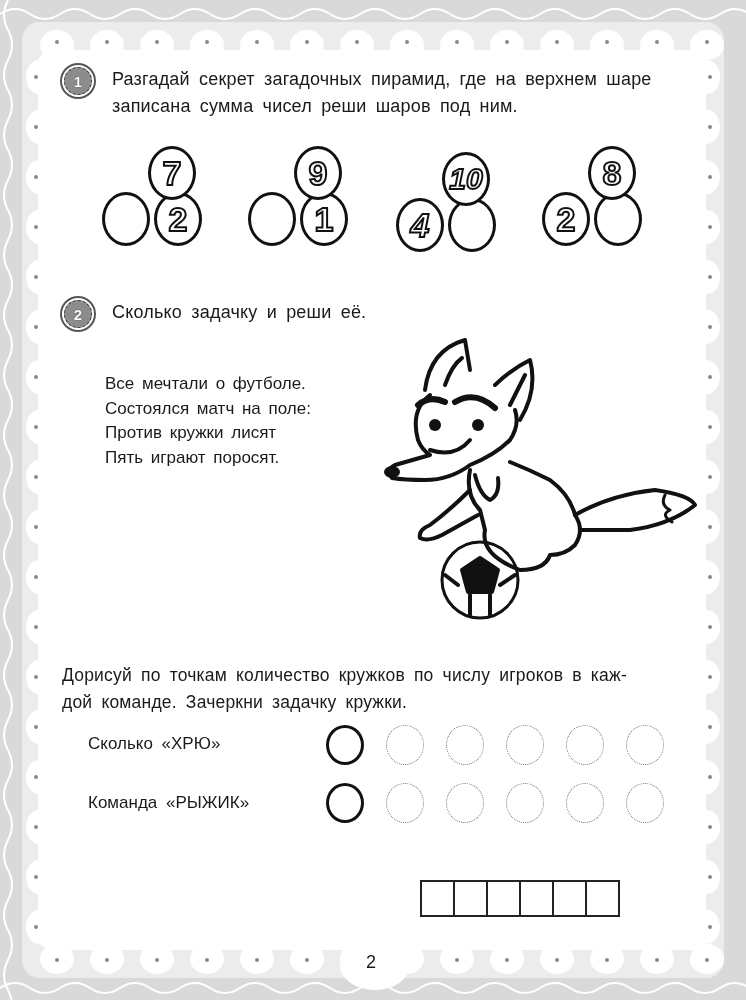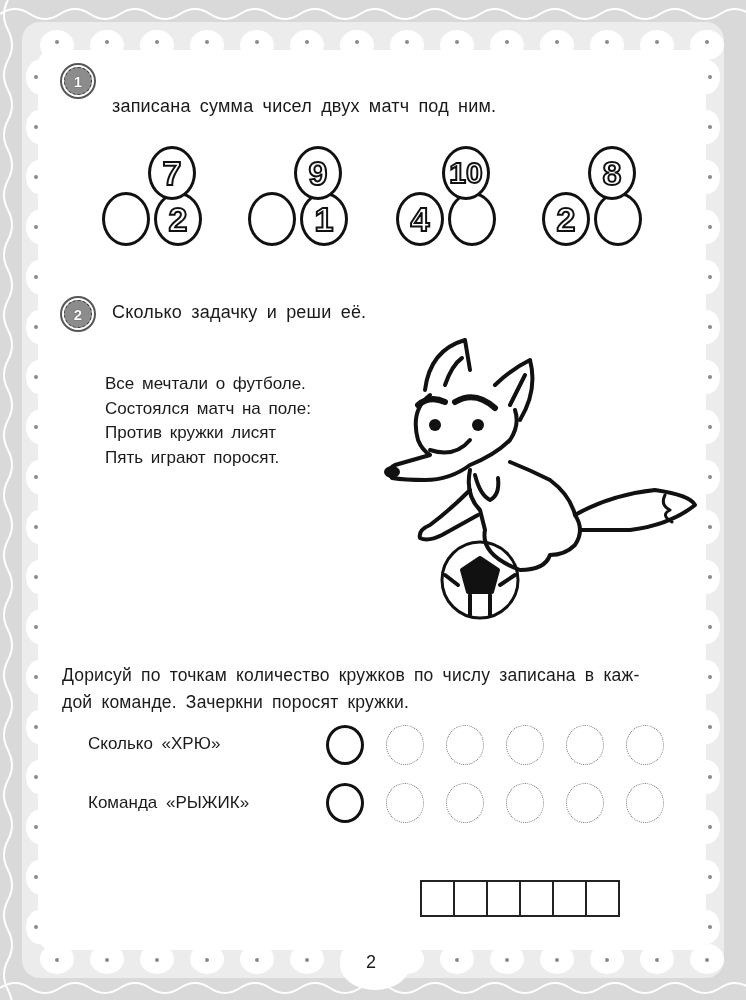--- a/index.html
+++ b/index.html
@@ -207,35 +207,35 @@
     <div class="scallop" style="left: 694px; top: 860px; width: 26px; height: 34px;"></div>
     <div class="dot" style="left: 708px; top: 875px;"></div>
     <div class="scallop" style="left: 26px; top: 910px; width: 26px; height: 34px;"></div>
     <div class="dot" style="left: 34px; top: 925px;"></div>
     <div class="scallop" style="left: 694px; top: 910px; width: 26px; height: 34px;"></div>
     <div class="dot" style="left: 708px; top: 925px;"></div>
   </div>
 
 <div class="badge" style="left:64px;top:67px;">1</div>
 <div class="task-text" style="left:112px;top:66px;width:590px;text-align:justify;">
-  <br>
-  <span>записана сумма чисел двух матч под ним.</span>
+  <span>Разгадай секрет загадочных пирамид, где на верхнем шаре</span><br>
+  <span>записана сумма чисел реши шаров под ним.</span>
 </div>
 
 <div class="pyr" style="left:102px;top:146px;">
   <div class="ball top">7</div>
   <div class="ball bl"></div>
   <div class="ball br">2</div>
 </div>
 <div class="pyr" style="left:248px;top:146px;">
   <div class="ball top">9</div>
   <div class="ball bl"></div>
   <div class="ball br">1</div>
 </div>
-<div class="pyr" style="left:396px;top:146px;">
+<div class="pyr" style="left:396px;top:152px;font-style:italic;">
   <div class="ball top" style="font-size:30px;">10</div>
   <div class="ball bl">4</div>
   <div class="ball br"></div>
 </div>
 <div class="pyr" style="left:542px;top:146px;">
   <div class="ball top">8</div>
   <div class="ball bl">2</div>
   <div class="ball br"></div>
 </div>
 
@@ -278,22 +278,22 @@
     <path d="M145,245 L130,255"></path>
     <path d="M100,285 L100,265"></path>
     <path d="M120,285 L120,265"></path>
   </g>
   <circle cx="65" cy="95" r="6" fill="#111"></circle>
   <circle cx="108" cy="95" r="6" fill="#111"></circle>
   <ellipse cx="22" cy="142" rx="8" ry="6" fill="#111"></ellipse>
 </svg>
 
 <div class="task-text" style="left:62px;top:662px;width:640px;font-size:17.5px;">
-  <span>Дорисуй по точкам количество кружков по числу записана в каж-</span><br>
-  <span>дой команде. Зачеркни поросят кружки.</span>
+  <span>Дорисуй по точкам количество кружков по числу игроков в каж-</span><br>
+  <span>дой команде. Зачеркни задачку кружки.</span>
 </div>
 
 <div class="team-label" style="top:734px;">Сколько «ХРЮ»</div>
 <div class="circle-row" style="top:725px;">
   <div class="c solid"></div>
   <div class="c dotted"></div>
   <div class="c dotted"></div>
   <div class="c dotted"></div>
   <div class="c dotted"></div>
   <div class="c dotted"></div>

